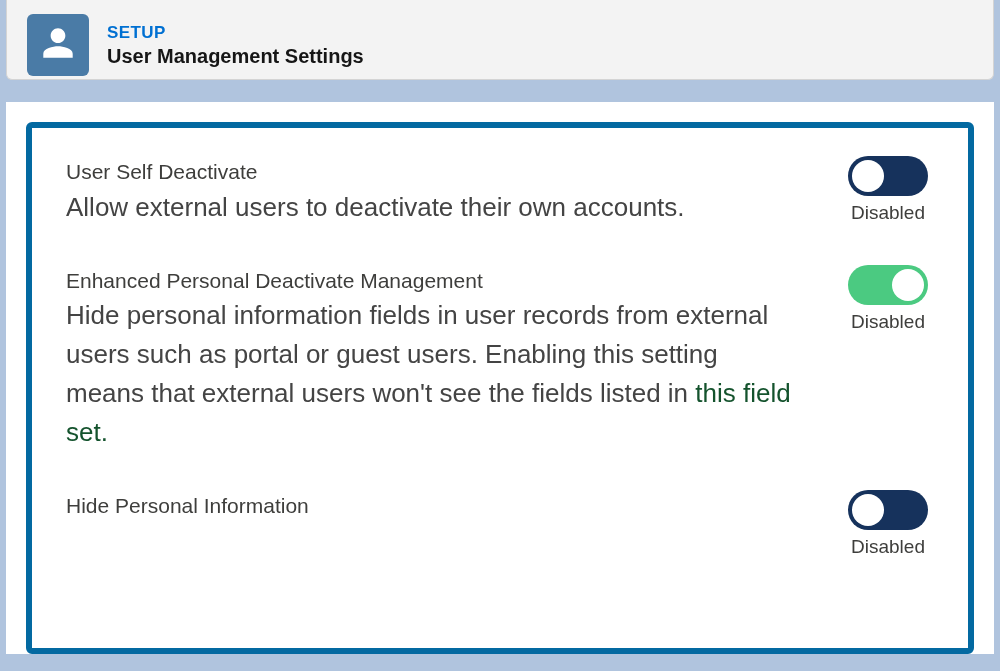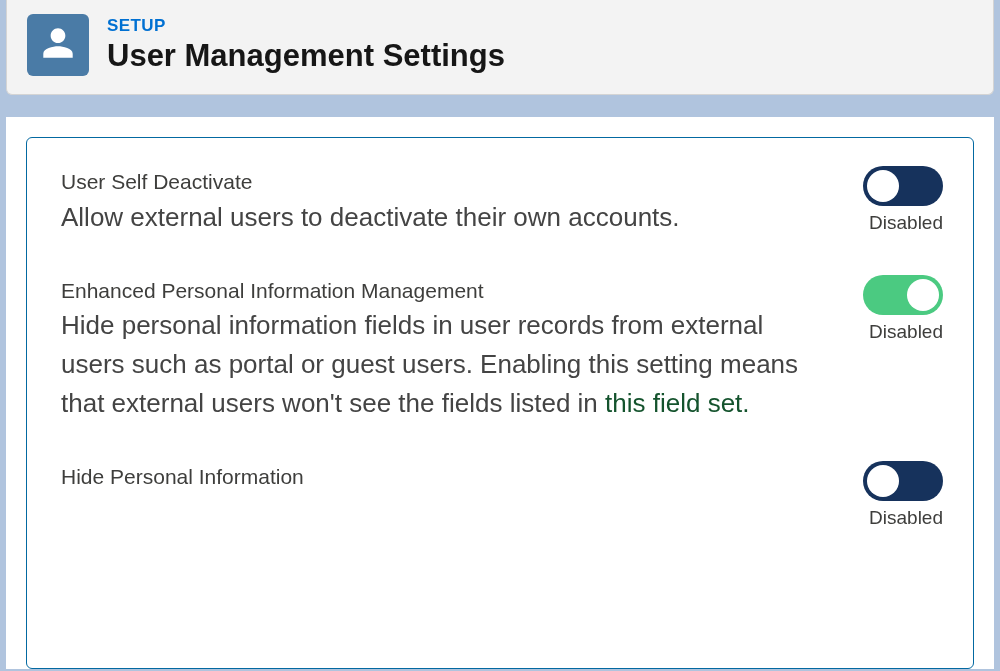--- a/index.html
+++ b/index.html
@@ -14,21 +14,21 @@
       width: 1000px;
       height: 671px;
       overflow: hidden;
     }
 
     .header-panel {
       background: #f3f3f3;
       border: 1px solid #d4d4d4;
       border-top: none;
       border-radius: 0 0 6px 6px;
-      padding: 14px 20px 18px 20px;
+      padding: 14px 20px 3px 20px;
       display: flex;
       align-items: center;
       gap: 18px;
       margin: 0 6px;
     }
 
     .icon-tile {
       width: 62px;
       height: 62px;
       background: #4a7ba6;
@@ -53,38 +53,38 @@
 
     .setup-label {
       color: #0070d2;
       font-size: 17px;
       font-weight: 600;
       letter-spacing: 0.4px;
     }
 
     .page-title {
       color: #161616;
-      font-size: 31px;
+      font-size: 20px;
       font-weight: 700;
     }
 
     .gap {
       height: 22px;
     }
 
     .content-panel {
       background: #ffffff;
       margin: 0 6px;
       border-radius: 0;
       padding: 20px 20px 0 20px;
       height: 552px;
     }
 
     .settings-card {
-      border: 1px solid #0369a1;
+      border: 6px solid #0369a1;
       border-radius: 6px;
       padding: 28px 30px 28px 34px;
       height: 100%;
     }
 
     .setting-row {
       display: flex;
       justify-content: space-between;
       align-items: flex-start;
       gap: 40px;
@@ -114,21 +114,21 @@
     }
 
     .link {
       color: #14532d;
       cursor: pointer;
     }
 
     .toggle-col {
       display: flex;
       flex-direction: column;
-      align-items: flex-end;
+      align-items: center;
       gap: 6px;
       flex-shrink: 0;
       min-width: 100px;
     }
 
     .toggle {
       width: 80px;
       height: 40px;
       border-radius: 20px;
       position: relative;
@@ -198,21 +198,21 @@
       <div class="toggle-col">
         <div class="toggle off">
           <div class="toggle-knob"></div>
         </div>
         <div class="toggle-label">Disabled</div>
       </div>
     </div>
 
     <div class="setting-row">
       <div class="setting-text">
-        <div class="setting-title">Enhanced Personal Information Management</div>
+        <div class="setting-title">Enhanced Personal Deactivate Management</div>
         <div class="setting-desc">
           <span>Hide personal information fields in user records from external users such as portal or guest users. Enabling this setting means that external users won't see the fields listed in </span><span class="link">this field set.</span>
         </div>
       </div>
       <div class="toggle-col">
         <div class="toggle on">
           <div class="toggle-knob"></div>
         </div>
         <div class="toggle-label">Disabled</div>
       </div>

